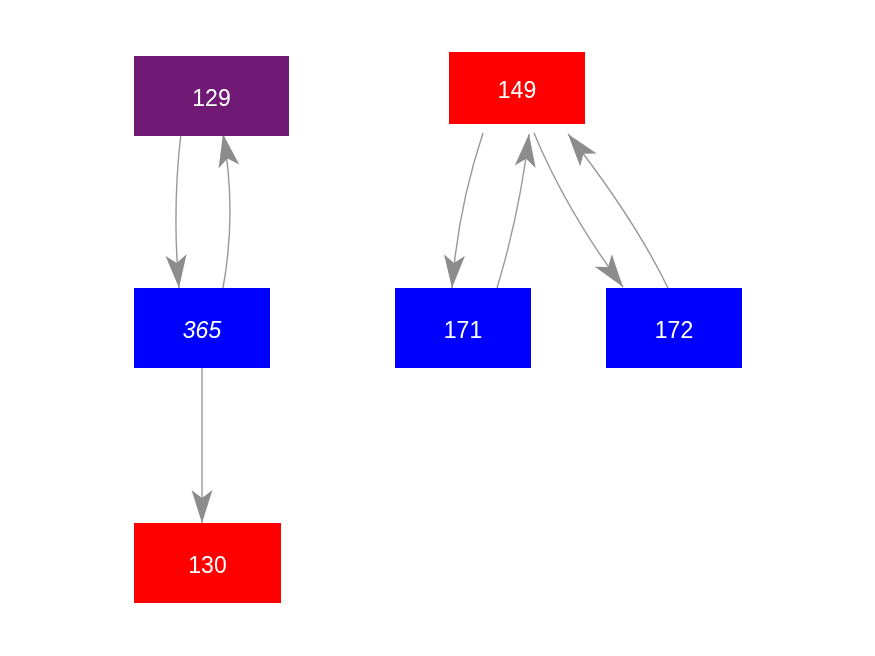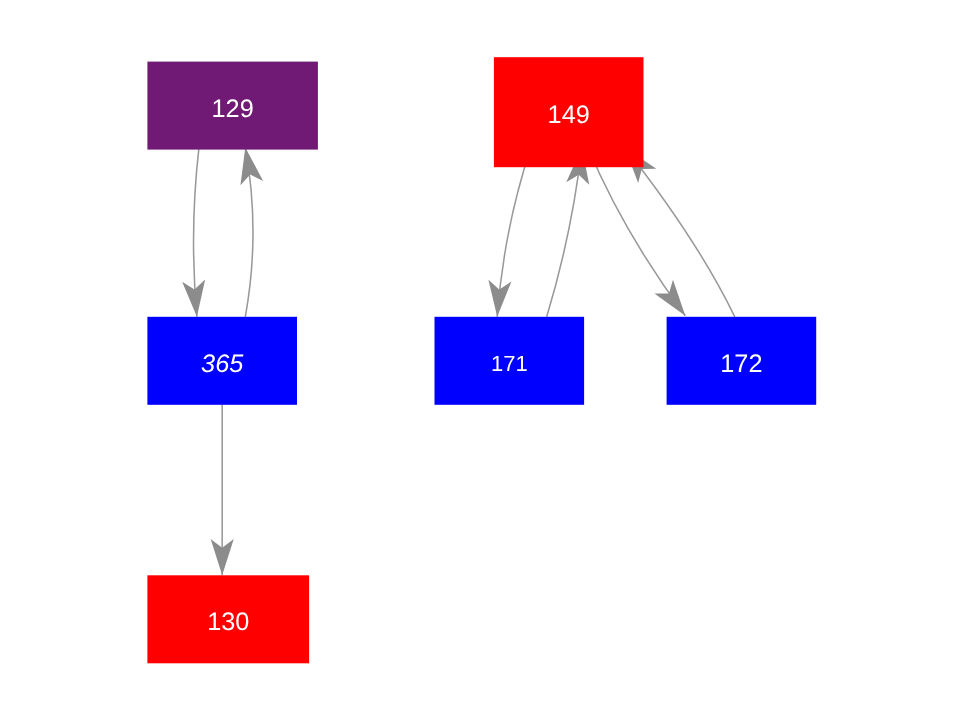--- a/index.html
+++ b/index.html
@@ -73,23 +73,23 @@
   <div>
       <div class="node" style="left: 134px; top: 56px; width: 155px; height: 80px; background: #701a75;">
         <span class="node-label" style="font-size: 23px; color: rgb(255, 255, 255);">129</span>
       </div>
       <div class="node" style="left: 134px; top: 288px; width: 136px; height: 80px; background: rgb(0, 0, 255);">
         <span class="node-label" style="font-size: 23px; color: rgb(255, 255, 255); font-style: italic;">365</span>
       </div>
       <div class="node" style="left: 134px; top: 523px; width: 147px; height: 80px; background: rgb(255, 0, 0);">
         <span class="node-label" style="font-size: 23px; color: rgb(255, 255, 255);">130</span>
       </div>
-      <div class="node" style="left: 449px; top: 52px; width: 136px; height: 100px; background: rgb(255, 0, 0);">
+      <div class="node" style="left: 449px; top: 52px; width: 136px; height: 72px; background: rgb(255, 0, 0);">
         <span class="node-label" style="font-size: 23px; color: rgb(255, 255, 255);">149</span>
       </div>
       <div class="node" style="left: 395px; top: 288px; width: 136px; height: 80px; background: rgb(0, 0, 255);">
-        <span class="node-label" style="font-size: 20px; color: rgb(255, 255, 255);">171</span>
+        <span class="node-label" style="font-size: 23px; color: rgb(255, 255, 255);">171</span>
       </div>
       <div class="node" style="left: 606px; top: 288px; width: 136px; height: 80px; background: rgb(0, 0, 255);">
         <span class="node-label" style="font-size: 23px; color: rgb(255, 255, 255); text-align: right;">172</span>
       </div>
     </div>
 </div>
 
 </body></html>

